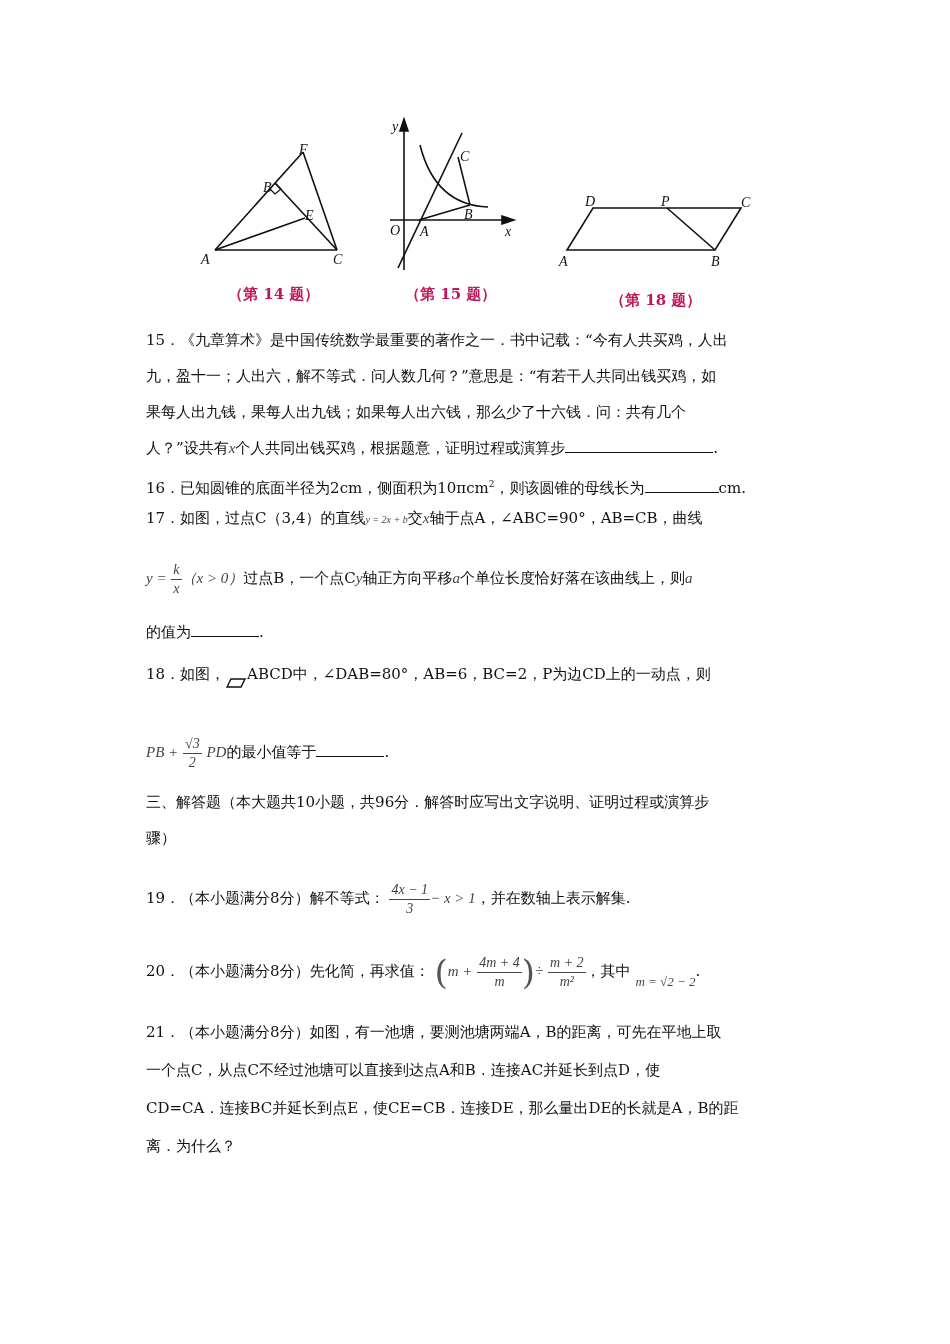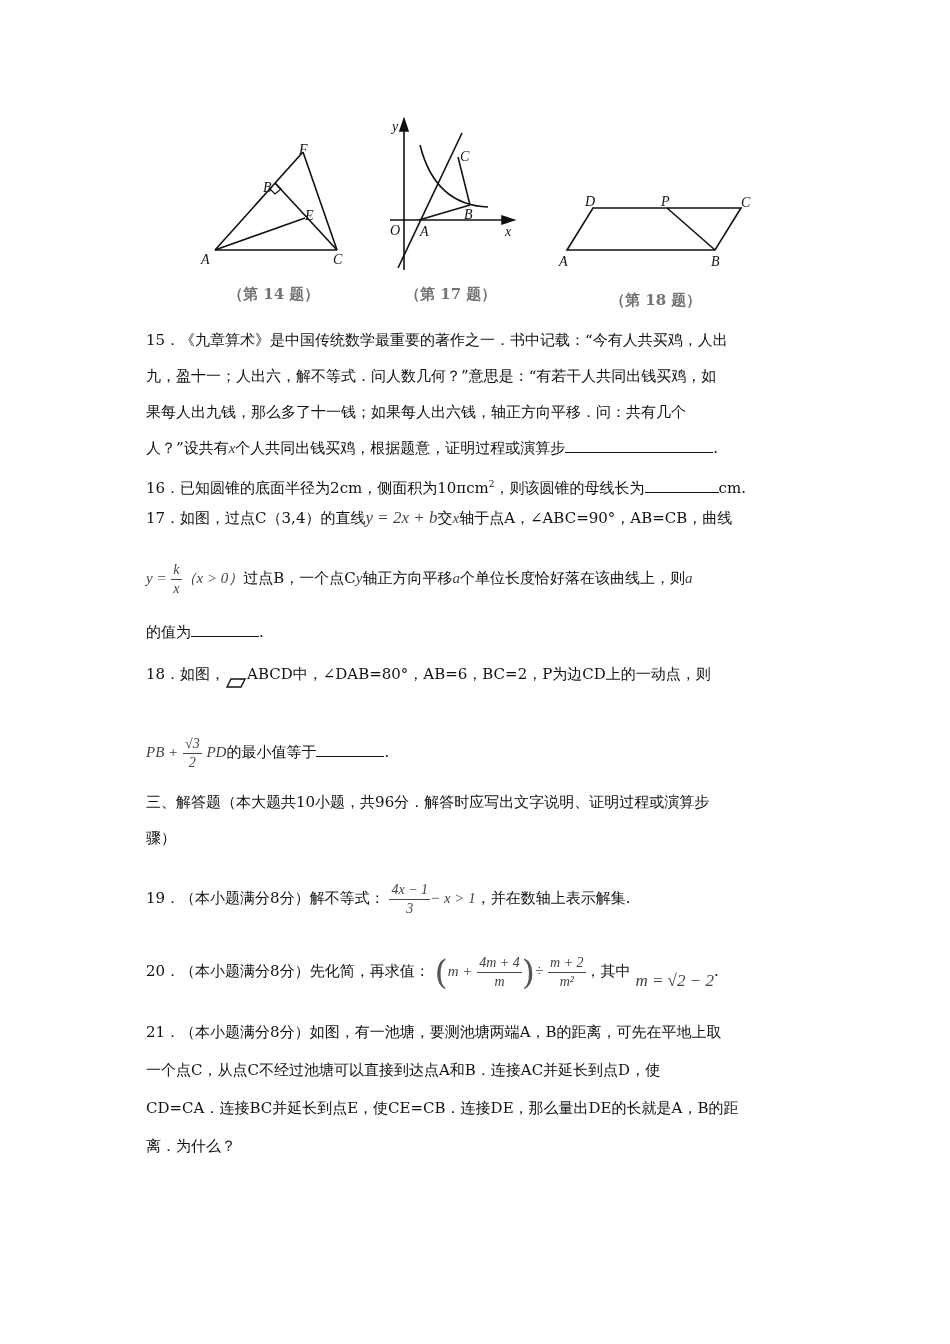--- a/index.html
+++ b/index.html
@@ -1,19 +1,19 @@
 <!DOCTYPE html>
 <html><head>
 <meta charset="utf-8">
 <style>
   html, body { margin:0; padding:0; background:#fff; }
   body { width:950px; height:1344px; position:relative; overflow:hidden;
          font-family:"DejaVu Serif", "Liberation Serif", serif; color:#111; }
   .fig { position:absolute; }
-  .cap { position:absolute; font-size:15px; font-weight:bold; color:#737373; white-space:nowrap; }
+  .cap { position:absolute; font-size:15px; font-weight:bold; color:#be185d; white-space:nowrap; }
   .line { position:absolute; left:146px; font-size:15px; white-space:nowrap; line-height:20px; }
   .blank { display:inline-block; border-bottom:1px solid #111; height:14px; vertical-align:baseline; }
   .m { font-family:"Liberation Serif", serif; font-style:italic; color:#444; }
   .frac { display:inline-block; vertical-align:middle; text-align:center; font-family:"Liberation Serif", serif; font-style:italic; color:#444; font-size:14px; }
   .frac .n { display:block; padding:0 2px; border-bottom:1px solid #444; line-height:18px; }
   .frac .d { display:block; line-height:18px; }
   .bold { font-weight:normal; }
   svg text { font-family:"Liberation Serif", serif; font-style:italic; font-size:14px; fill:#111; }
   .paren { display:inline-block; font-size:34px; font-weight:100; vertical-align:middle; color:#555; line-height:34px; }
 </style>
@@ -48,48 +48,48 @@
     <line x1="78" y1="42" x2="90" y2="90"></line>
     <path d="M 40 30 Q 55 90 108 92"></path>
   </g>
   <text x="12" y="16">y</text>
   <text x="125" y="121">x</text>
   <text x="10" y="120">O</text>
   <text x="40" y="121">A</text>
   <text x="84" y="104">B</text>
   <text x="80" y="46">C</text>
 </svg>
-<div class="cap" style="left:405px;top:285px">（第 17 题）</div>
+<div class="cap" style="left:405px;top:285px">（第 15 题）</div>
 
 <svg class="fig" style="left:555px;top:190px" width="210" height="80" viewBox="0 0 210 80">
   <g stroke="#111" stroke-width="1.6" fill="none">
     <polygon points="12,60 38,18 186,18 160,60"></polygon>
     <line x1="112" y1="18" x2="160" y2="60"></line>
   </g>
   <text x="4" y="76">A</text>
   <text x="156" y="76">B</text>
   <text x="186" y="17">C</text>
   <text x="30" y="16">D</text>
   <text x="106" y="16">P</text>
 </svg>
 <div class="cap" style="left:610px;top:291px">（第 18 题）</div>
 
 <div class="line" style="top:330px">15．《九章算术》是中国传统数学最重要的著作之一．书中记载：“今有人共买鸡，人出</div>
 <div class="line" style="top:366px">九，盈十一；人出六，解不等式．问人数几何？”意思是：“有若干人共同出钱买鸡，如</div>
-<div class="line" style="top:402px">果每人出九钱，那么多了十一钱；如果每人出六钱，轴正方向平移．问：共有几个</div>
+<div class="line" style="top:402px">果每人出九钱，果每人出九钱；如果每人出六钱，那么少了十六钱．问：共有几个</div>
 <div class="line" style="top:438px">
   <span>人？”设共有</span><span class="m">x</span><span>个人共同出钱买鸡，根据题意，证明过程或演算步</span><span class="blank" style="width:148px"></span><span>.</span>
 </div>
 
 <div class="line" style="top:474px">
   <span>16．已知圆锥的底面半径为2cm，侧面积为10πcm</span><sup style="font-size:9px">2</sup><span>，则该圆锥的母线长为</span><span class="blank" style="width:74px"></span><span>cm.</span>
 </div>
 
 <div class="line" style="top:508px">
-  <span>17．如图，过点C（3,4）的直线</span><span class="m" style="font-size:17px">y = 2x + b</span><span>交</span><span class="m">x</span><span>轴于点A，∠ABC=90°，AB=CB，曲线</span>
+  <span>17．如图，过点C（3,4）的直线</span><span class="m" style="font-size:10px">y = 2x + b</span><span>交</span><span class="m">x</span><span>轴于点A，∠ABC=90°，AB=CB，曲线</span>
 </div>
 <div class="line" style="top:556px;line-height:44px">
   <span class="m">y =</span>
   <span class="frac"><span class="n">k</span><span class="d">x</span></span><span class="m">（x &gt; 0）</span><span>过点B，一个点C</span><span class="m">y</span><span>轴正方向平移</span><span class="m">a</span><span>个单位长度恰好落在该曲线上，则</span><span class="m">a</span>
 </div>
 <div class="line" style="top:622px">
   <span>的值为</span><span class="blank" style="width:68px"></span><span>.</span>
 </div>
 
 <div class="line" style="top:664px">
@@ -109,19 +109,19 @@
 <div class="line" style="top:876px;line-height:44px">
   <span>19．（本小题满分8分）解不等式：</span>
   <span class="frac"><span class="n">4x − 1</span><span class="d">3</span></span><span class="m">− x &gt; 1</span><span>，并在数轴上表示解集.</span>
 </div>
 
 <div class="line" style="top:946px;line-height:50px">
   <span>20．（本小题满分8分）先化简，再求值：</span>
   <span class="paren">(</span><span class="m">m +</span>
   <span class="frac"><span class="n">4m + 4</span><span class="d">m</span></span><span class="paren">)</span><span class="m">÷</span>
   <span class="frac"><span class="n">m + 2</span><span class="d">m²</span></span><span>，其中</span>
-  <span class="m" style="font-size:17px;vertical-align:-10px">m = √2 − 2</span><span>.</span>
+  <span class="m" style="font-size:13px;vertical-align:-10px">m = √2 − 2</span><span>.</span>
 </div>
 
 <div class="line" style="top:1022px">21．（本小题满分8分）如图，有一池塘，要测池塘两端A，B的距离，可先在平地上取</div>
 <div class="line" style="top:1060px">一个点C，从点C不经过池塘可以直接到达点A和B．连接AC并延长到点D，使</div>
 <div class="line" style="top:1098px">CD=CA．连接BC并延长到点E，使CE=CB．连接DE，那么量出DE的长就是A，B的距</div>
 <div class="line" style="top:1136px">离．为什么？</div>
 
 </body></html>

